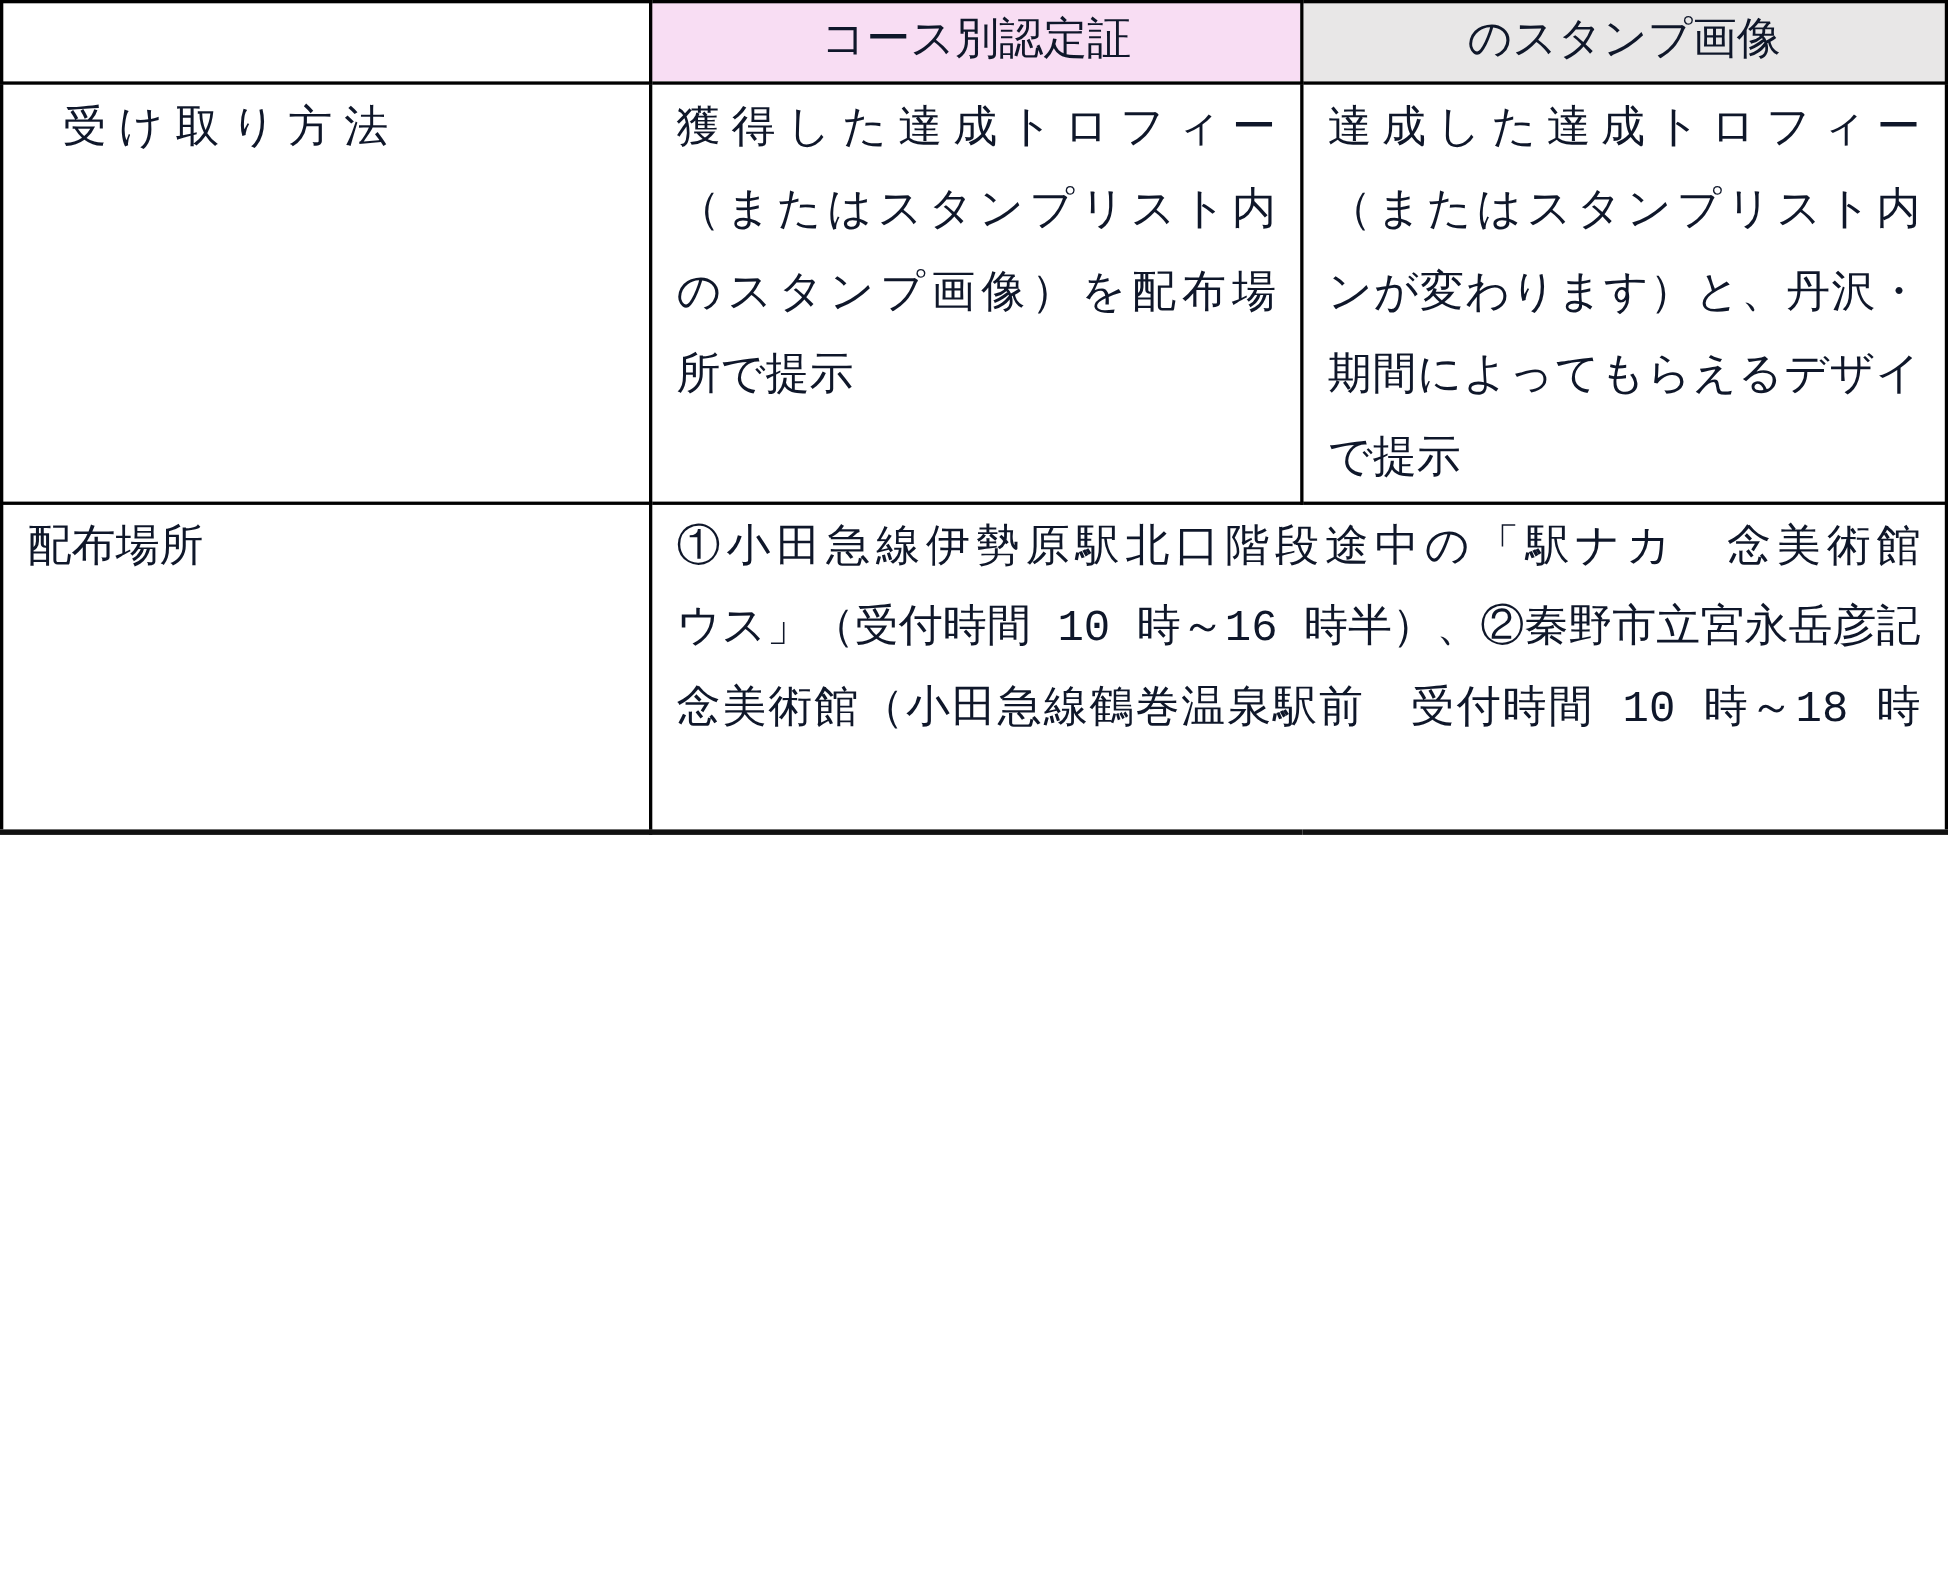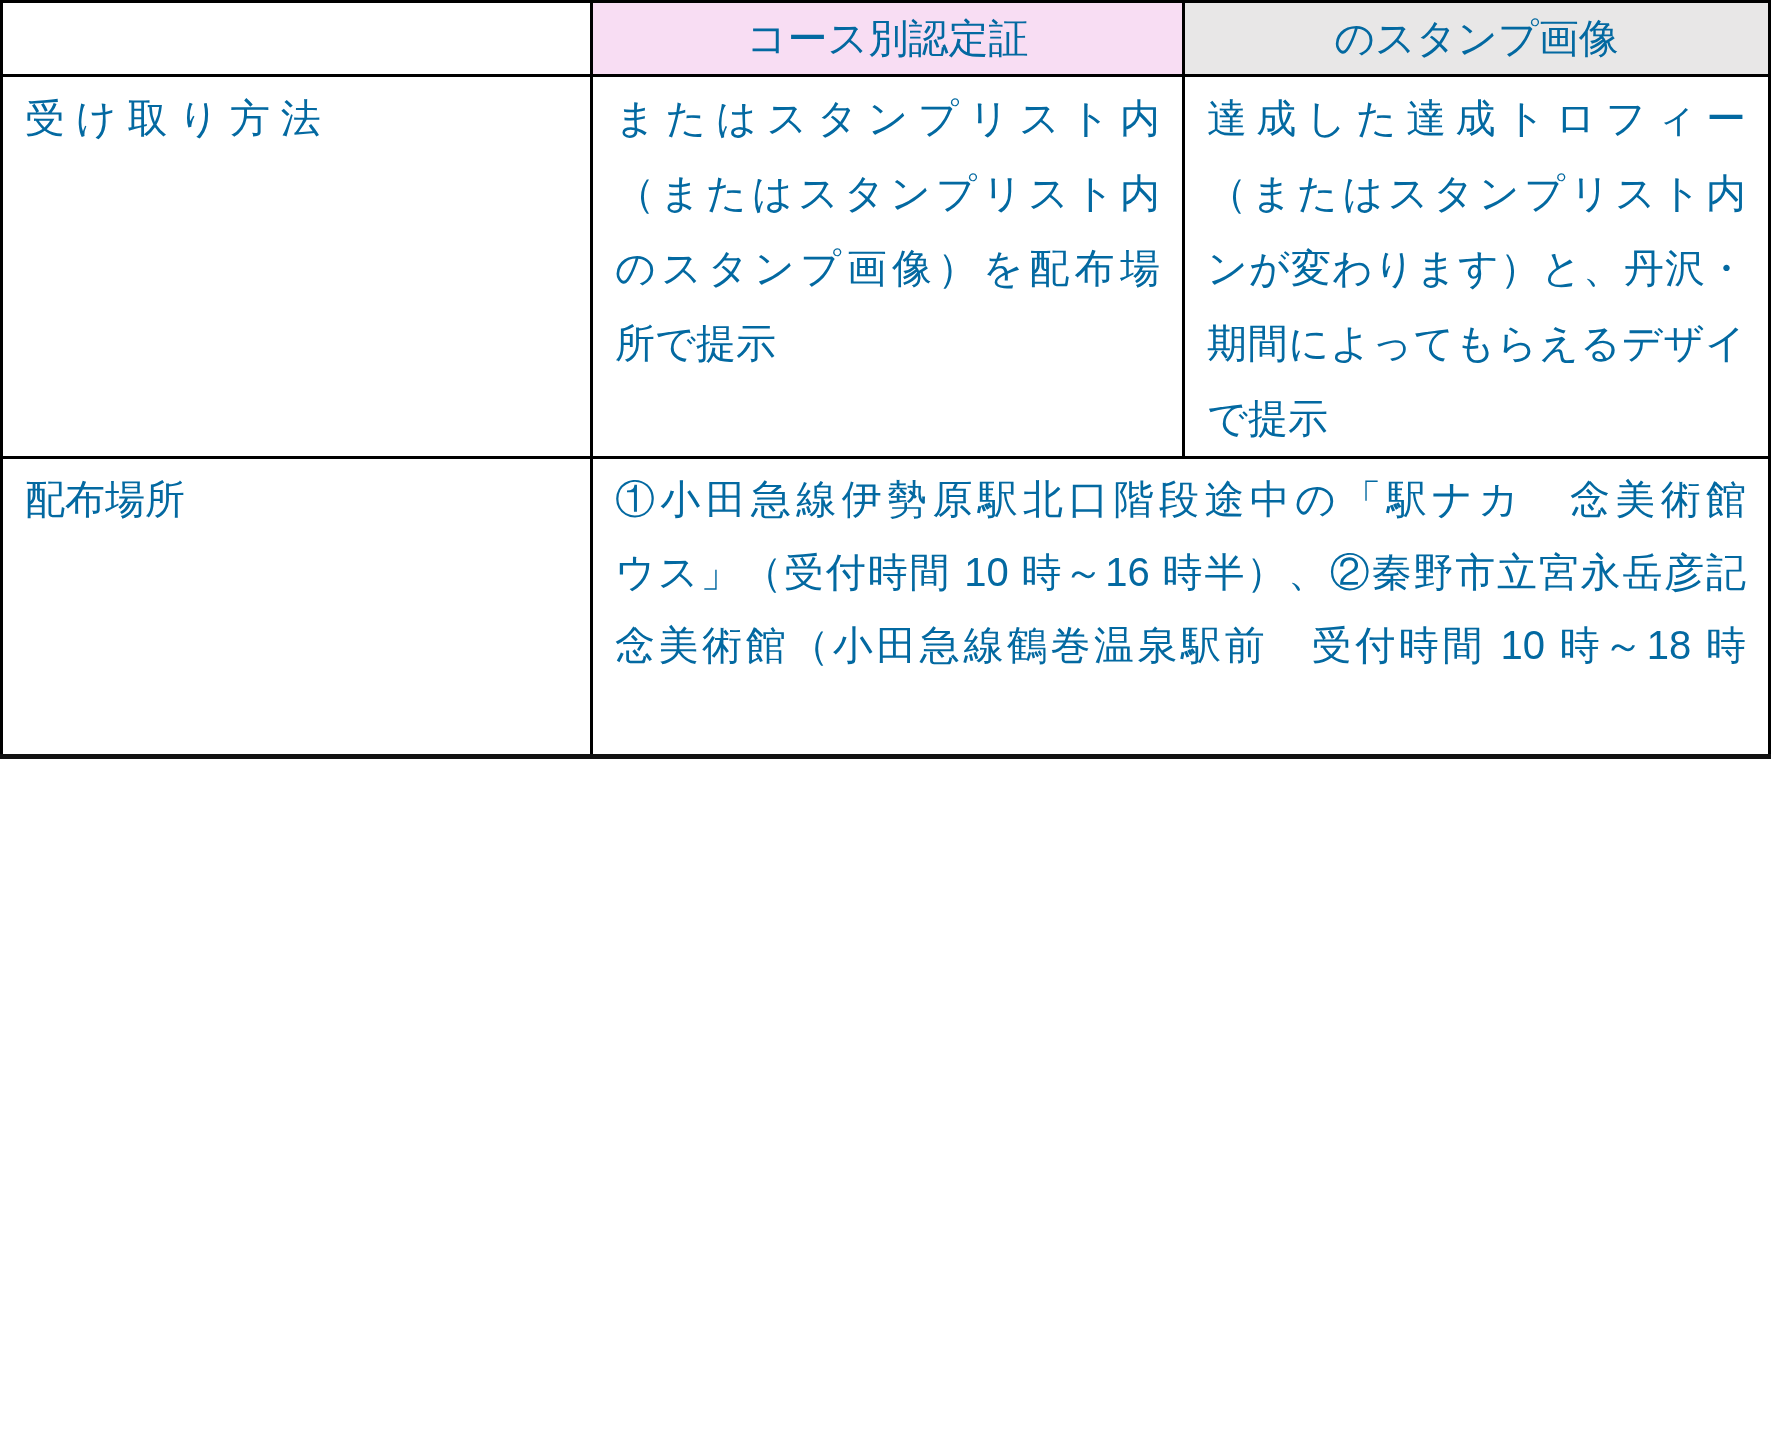--- a/index.html
+++ b/index.html
@@ -5,22 +5,22 @@
   html, body {
     margin: 0;
     padding: 0;
     background: #ffffff;
   }
   #page {
     position: relative;
     width: 1771px;
     height: 1439px;
     background: #ffffff;
-    font-family: Liberation Sans, sans-serif;
-    color: #0369a1;
+    font-family: Liberation Mono, monospace;
+    color: #0f172a;
   }
   table.benefit {
     position: absolute;
     left: 0;
     top: 0;
     width: 1768px;
     border-collapse: collapse;
     table-layout: fixed;
     border: 3px solid #000000;
     border-bottom: 5px solid #111111;
@@ -53,20 +53,21 @@
   .ln {
     text-align: left;
   }
   .ln.fill {
     text-align: justify;
     text-align-last: justify;
     text-justify: distribute;
   }
   .label-spaced {
     letter-spacing: 0.27em;
+    margin-left: 32px;
   }
 </style>
 </head>
 <body>
 
 <div id="page">
   <table class="benefit">
     <colgroup>
       <col class="c1">
         <col class="c2">
@@ -85,21 +86,21 @@
     </tr>
 
 
 
 
     <tr class="r-uketori">
       <td>
         <div class="ln label-spaced">受け取り方法</div>
       </td>
       <td>
-        <div class="ln fill">またはスタンプリスト内</div>
+        <div class="ln fill">獲得した達成トロフィー</div>
         <div class="ln fill">（またはスタンプリスト内</div>
         <div class="ln fill">のスタンプ画像）を配布場</div>
         <div class="ln">所で提示</div>
       </td>
       <td>
         <div class="ln fill">達成した達成トロフィー</div>
         <div class="ln fill">（またはスタンプリスト内</div>
         <div class="ln fill">ンが変わります）と、丹沢・</div>
         <div class="ln fill">期間によってもらえるデザイ</div>
         <div class="ln">で提示</div>

